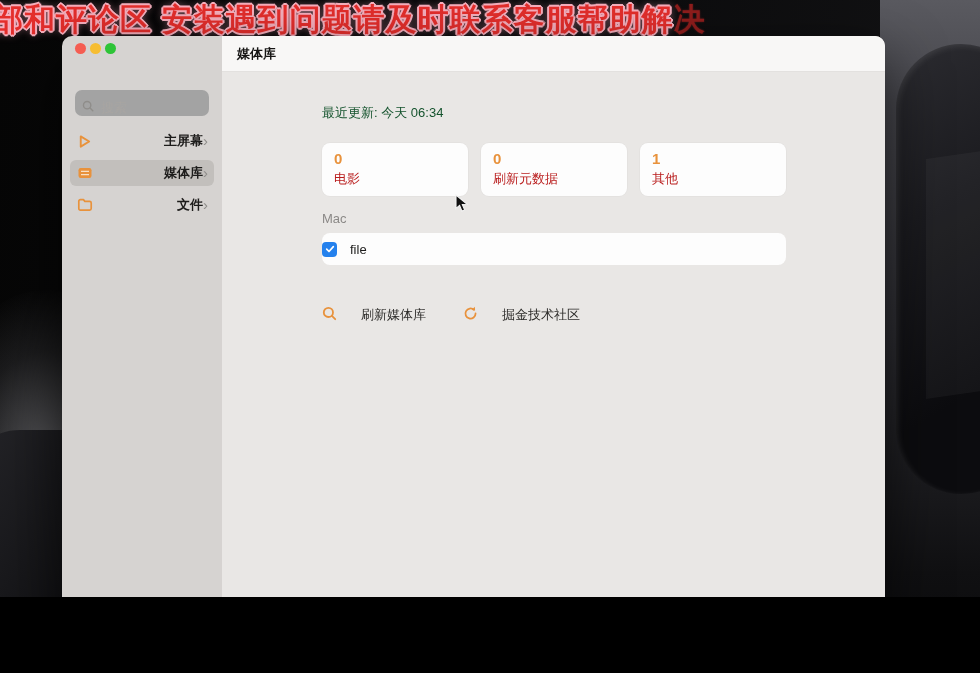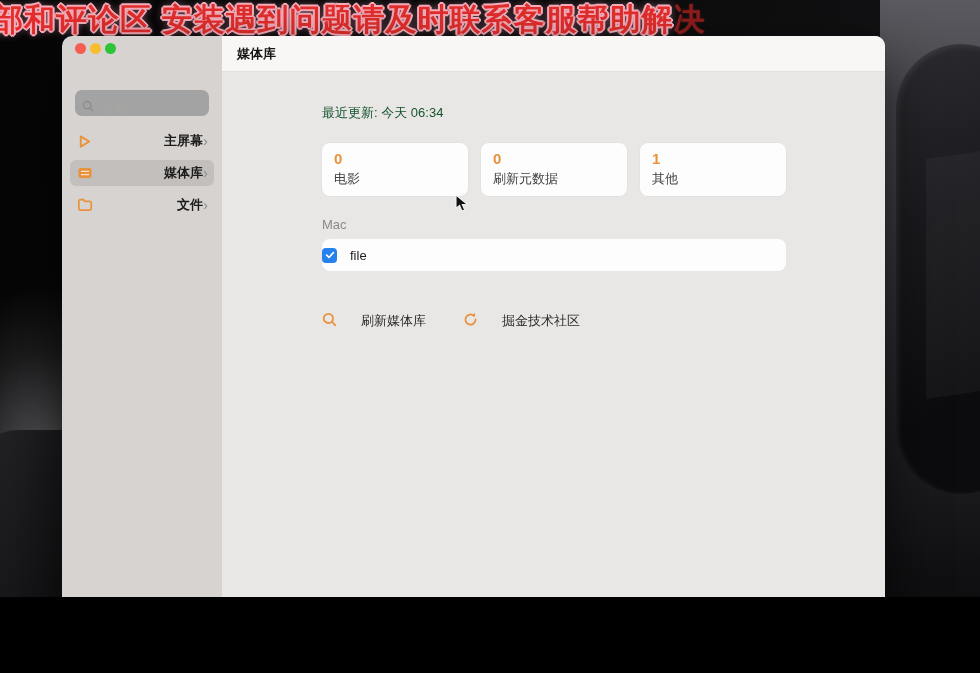--- a/index.html
+++ b/index.html
@@ -54,22 +54,22 @@
 
   
   .main{position:relative;flex:1;background:#e9e7e5;display:flex;flex-direction:column;}
   .titlebar{height:36px;background:#f8f7f6;border-bottom:1px solid #e3e1df;display:flex;align-items:center;flex:none;}
   .title{font-size:13px;font-weight:700;color:#161514;margin-left:15px;}
   .content{position:relative;flex:1;padding:32px 99px 0 100px;}
   .updated{font-size:13px;color:#14532d;}
   .stats{display:flex;gap:13px;margin-top:21px;}
   .stat-card{flex:1;background:#fdfdfd;border-radius:8px;padding:7px 12px 8px;box-shadow:0 0 0 1px rgba(0,0,0,0.02);}
   .stat-value{font-size:15px;font-weight:700;color:#e8923c;}
-  .stat-label{font-size:13px;color:#404040;margin-top:3px;}
-  .section-label{font-size:13px;color:#8b8987;margin-top:21px;}
+  .stat-label{font-size:13px;color:#b91c1c;margin-top:3px;}
+  .section-label{font-size:13px;color:#8b8987;margin-top:15px;}
   .source-row{background:#fdfdfd;border-radius:8px;height:32px;margin-top:7px;display:flex;align-items:center;padding-left:0;}
   .checkbox{width:15px;height:15px;border-radius:4px;background:#2481ed;display:flex;align-items:center;justify-content:center;
     border:none;padding:0;cursor:default;flex:none;}
   .source-label{font-size:13px;color:#1d1c1b;margin-left:13px;}
   .actions{display:flex;gap:37px;margin-top:41px;}
   .action-btn{display:flex;align-items:center;gap:24px;background:none;border:none;padding:0;cursor:default;}
   .action-label{font-size:13px;color:#2b2a28;}
 
   
   .cursor{position:absolute;left:455px;top:194px;pointer-events:none;}

